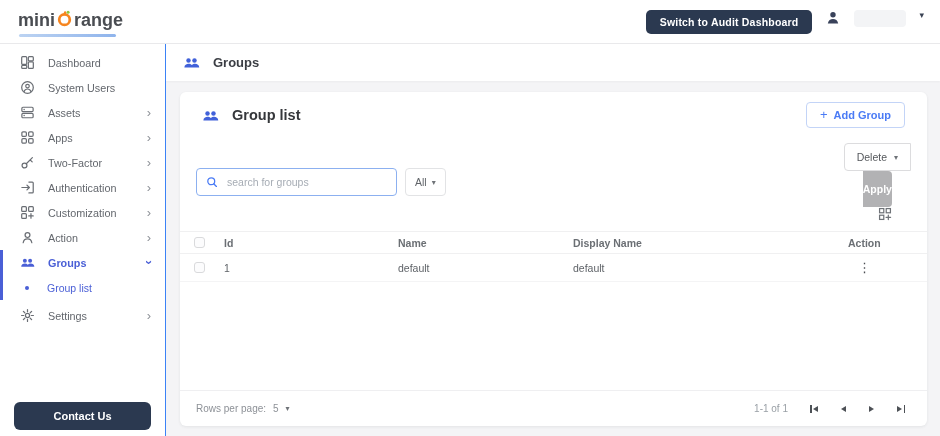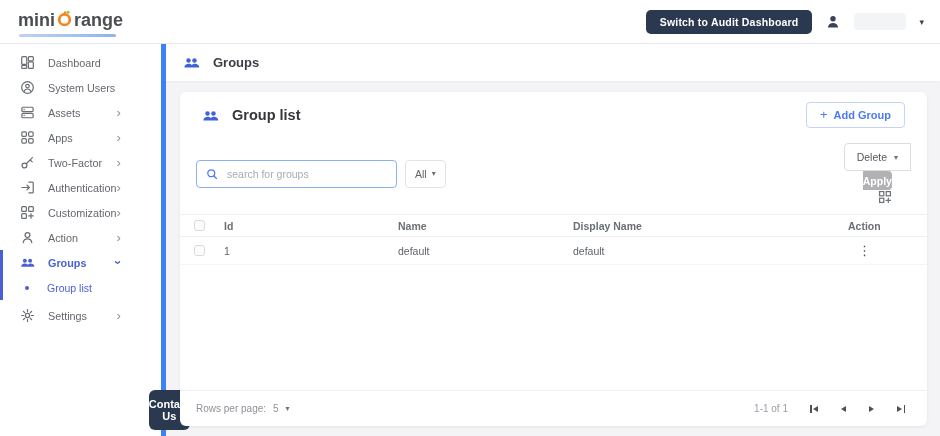--- a/index.html
+++ b/index.html
@@ -8,34 +8,34 @@
 
   
   .topbar { height:44px; background:#fff; border-bottom:1px solid #e9e9eb;
             display:flex; align-items:center; justify-content:space-between;
             padding:0 16px 0 18px; position:relative; z-index:3; }
   .logo { display:flex; font-weight:700; font-size:18px;
           color:#4a4d52; position:relative; padding-bottom:3px; cursor:pointer; }
   .logo .logo-o { display:flex; margin:0 1px; }
   .logo-underline { position:absolute; left:1px; bottom:-3px; width:97px; height:2.5px;
           border-radius:2px; background:linear-gradient(90deg,#bcd3f2,#8fb4ec); }
-  .topbar-right { display:flex; align-items:center; gap:13px; }
+  .topbar-right { display:flex; align-items:flex-start; gap:13px; }
   .audit-btn { background:var(--navy,#2b3950); color:#fff; font-family:inherit;
           font-size:10.5px; font-weight:700; letter-spacing:.2px;
           padding:6px 14px; border:none; border-radius:5px; cursor:pointer; }
   .user-icon { color:#39425a; display:flex; }
   .user-blur { width:52px; height:17px; border-radius:4px; background:#f3f4f6; }
   .tb-caret { color:#3a4254; font-size:9px; cursor:pointer; }
 
   
   .shell { display:flex; height:392px; }
 
   
-  .sidebar { width:166px; background:#fff; border-right:5px solid #3b82f6;
-             display:flex; flex-direction:row; }
+  .sidebar { width:166px; background:#fff; border-right:1px solid #3b82f6;
+             display:flex; flex-direction:column; }
   .side-nav { padding-top:6px; }
   .side-item { display:flex; align-items:center; height:25px; padding:0 14px 0 20px;
                color:#63676d; font-size:10.8px; cursor:pointer; position:relative; }
   .side-item .s-icon { width:15px; height:15px; margin-right:13px; color:#6a6e74;
                display:flex; align-items:center; flex:none; }
   .side-item .s-icon svg { width:15px; height:15px; }
   .side-item .s-label { flex:1; white-space:nowrap; }
   .side-item .chev { color:#8e9298; font-size:13px; line-height:1; }
   .side-item .chev.down { transform:rotate(90deg); color:var(--accent,#4a5fd6); font-weight:700; }
   .side-item.active { color:var(--accent,#4a5fd6); font-weight:700; }
@@ -76,21 +76,21 @@
           margin-left:9px; font-family:inherit; font-size:10.5px; color:#3c4043; }
   .search-box input::placeholder { color:#a6acb4; }
   .all-btn { margin-left:8px; height:28px; display:flex; align-items:center; gap:5px;
           background:#fff; border:1px solid #e2e3e5; border-radius:4px; padding:0 9px;
           font-family:inherit; font-size:10.5px; color:#5f6368; cursor:pointer; }
   .small-caret { font-size:8px; color:#6f7378; }
   .toolbar-right { margin-left:auto; display:flex; align-items:center;flex-direction:column; }
   .delete-btn { height:28px; display:flex; align-items:center; gap:7px; background:#fff;
           border:1px solid #dcdcde; border-radius:4px 0 0 4px; padding:0 12px;
           font-family:inherit; font-size:10.5px; color:#55585c; cursor:pointer; }
-  .apply-btn { height:19px; background:var(--apply-gray,#b2b2b4); border:none;
+  .apply-btn { height:36px; background:var(--apply-gray,#b2b2b4); border:none;
           border-radius:0 4px 4px 0; padding:0 0; font-family:inherit;
           font-size:10.5px; font-weight:700; color:#fff; cursor:pointer; }
   .col-icon { margin-left:15px; color:#6f7378; display:flex; cursor:pointer; }
   .col-icon svg { width:14px; height:14px; }
 
   .tbl-head, .tbl-row { display:grid; grid-template-columns:30px 174px 175px 275px 1fr;
           align-items:center; padding-left:14px; }
   .tbl-head { height:23px; border-top:1px solid #f0f0f1; border-bottom:1px solid #f0f0f1;
           color:#6b6f74; font-size:10.5px; font-weight:700; }
   .tbl-row { height:28px; border-bottom:1px solid #f4f4f5; color:#5f6368; font-size:10.5px; }

